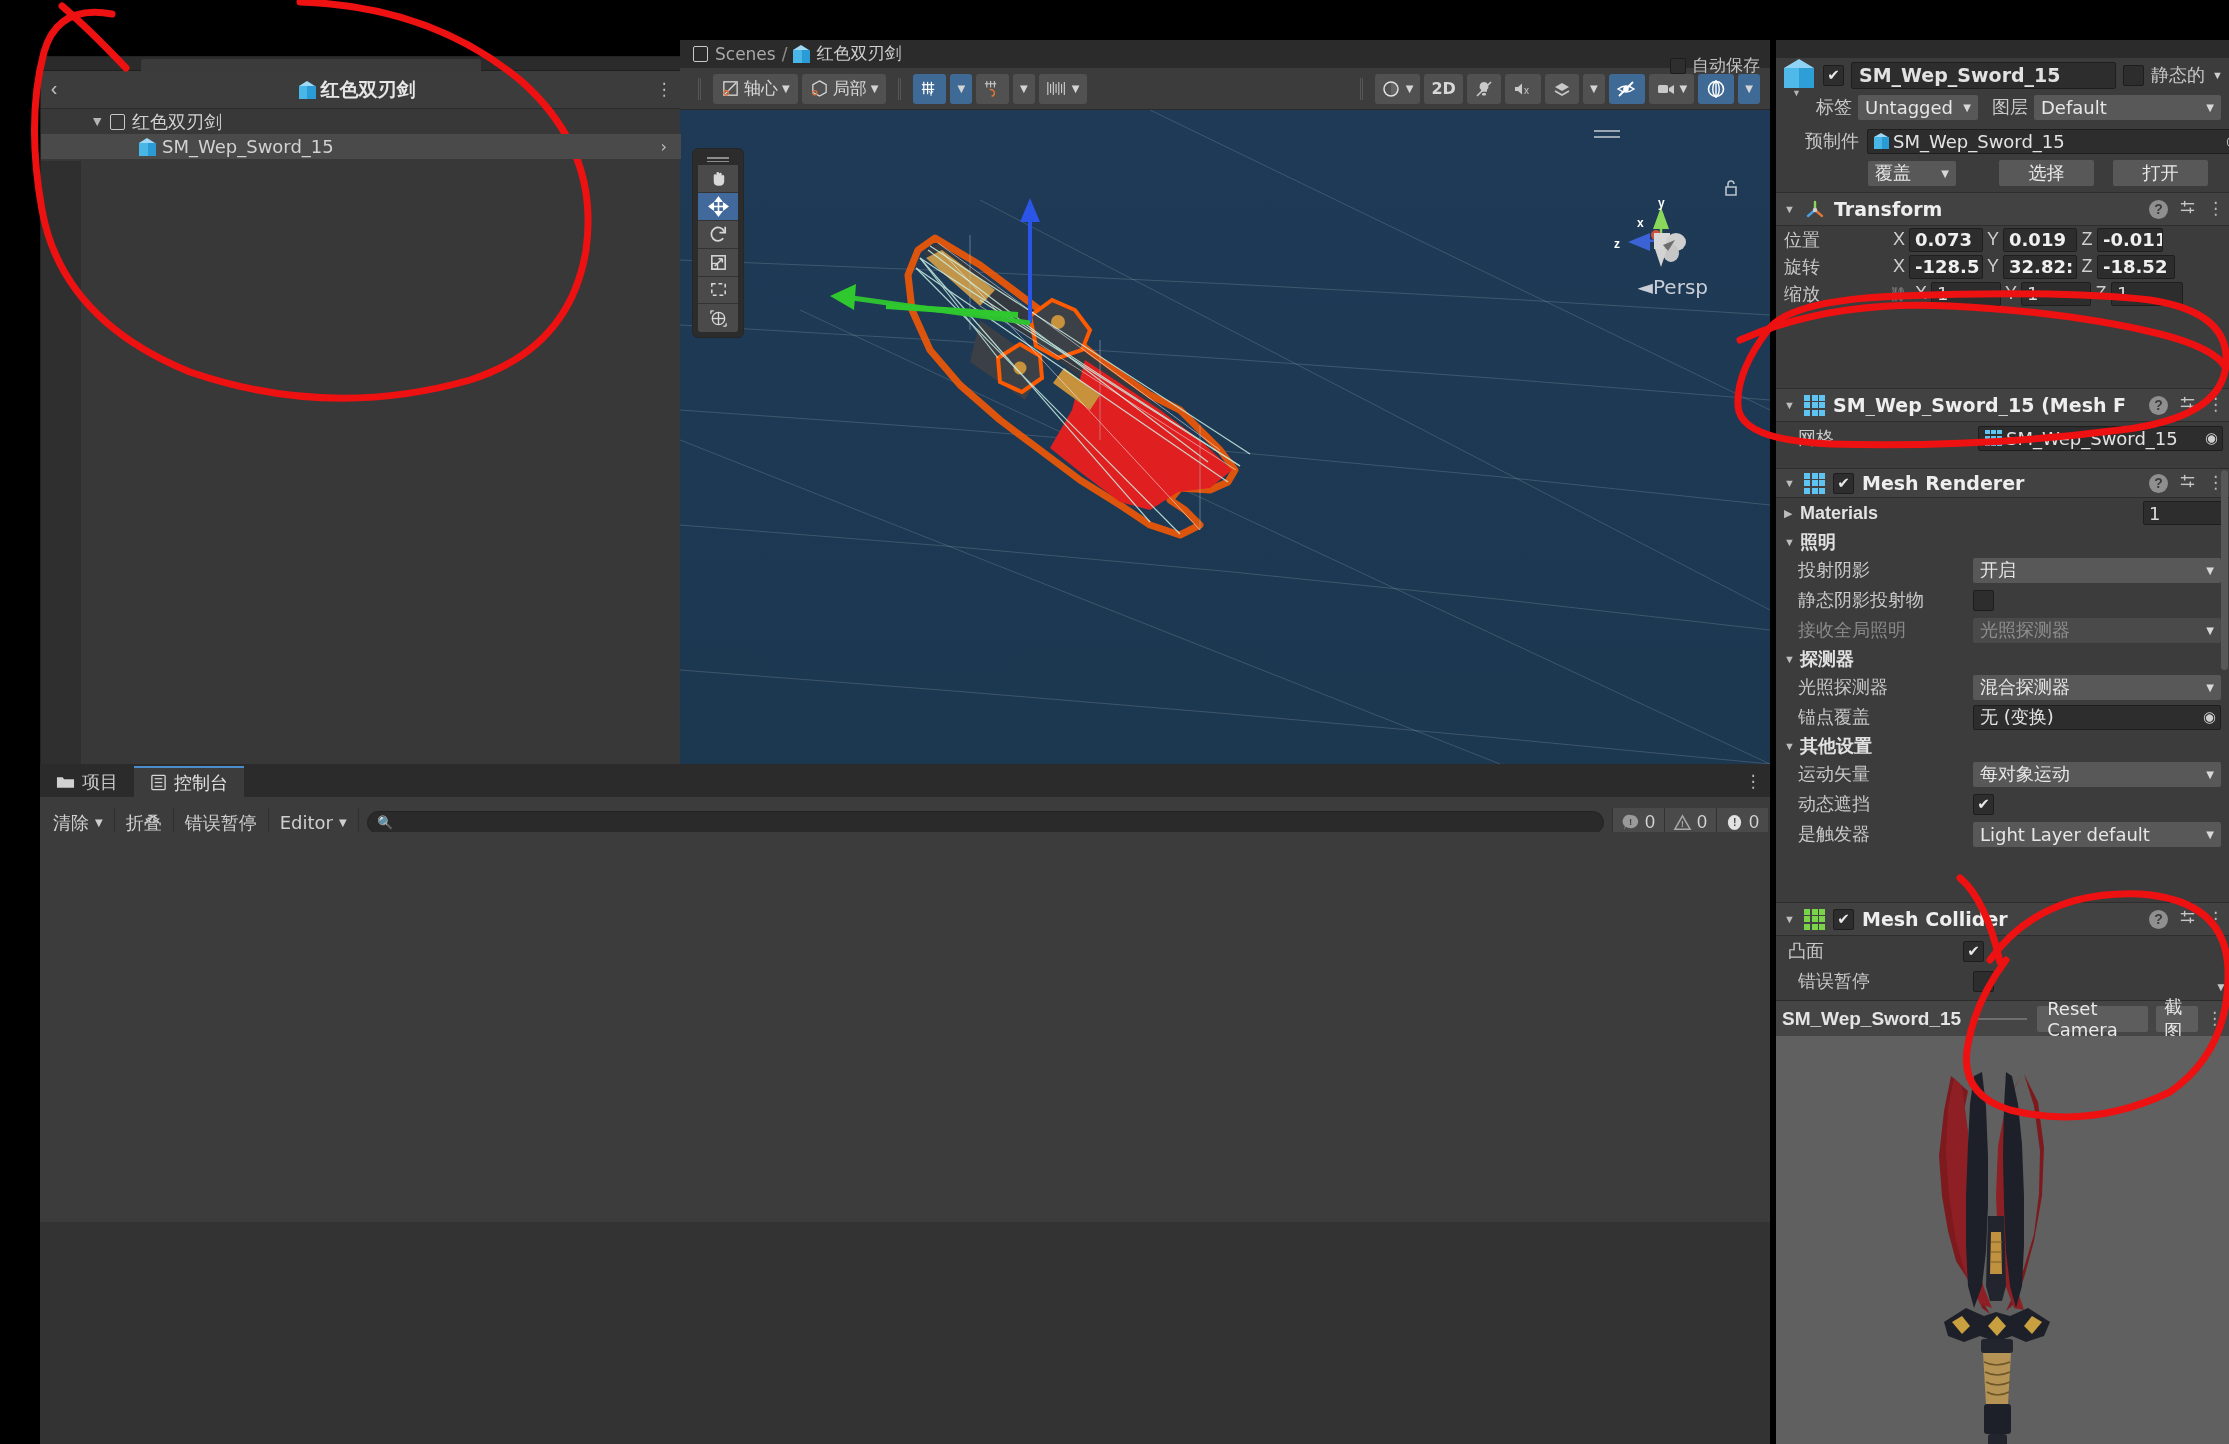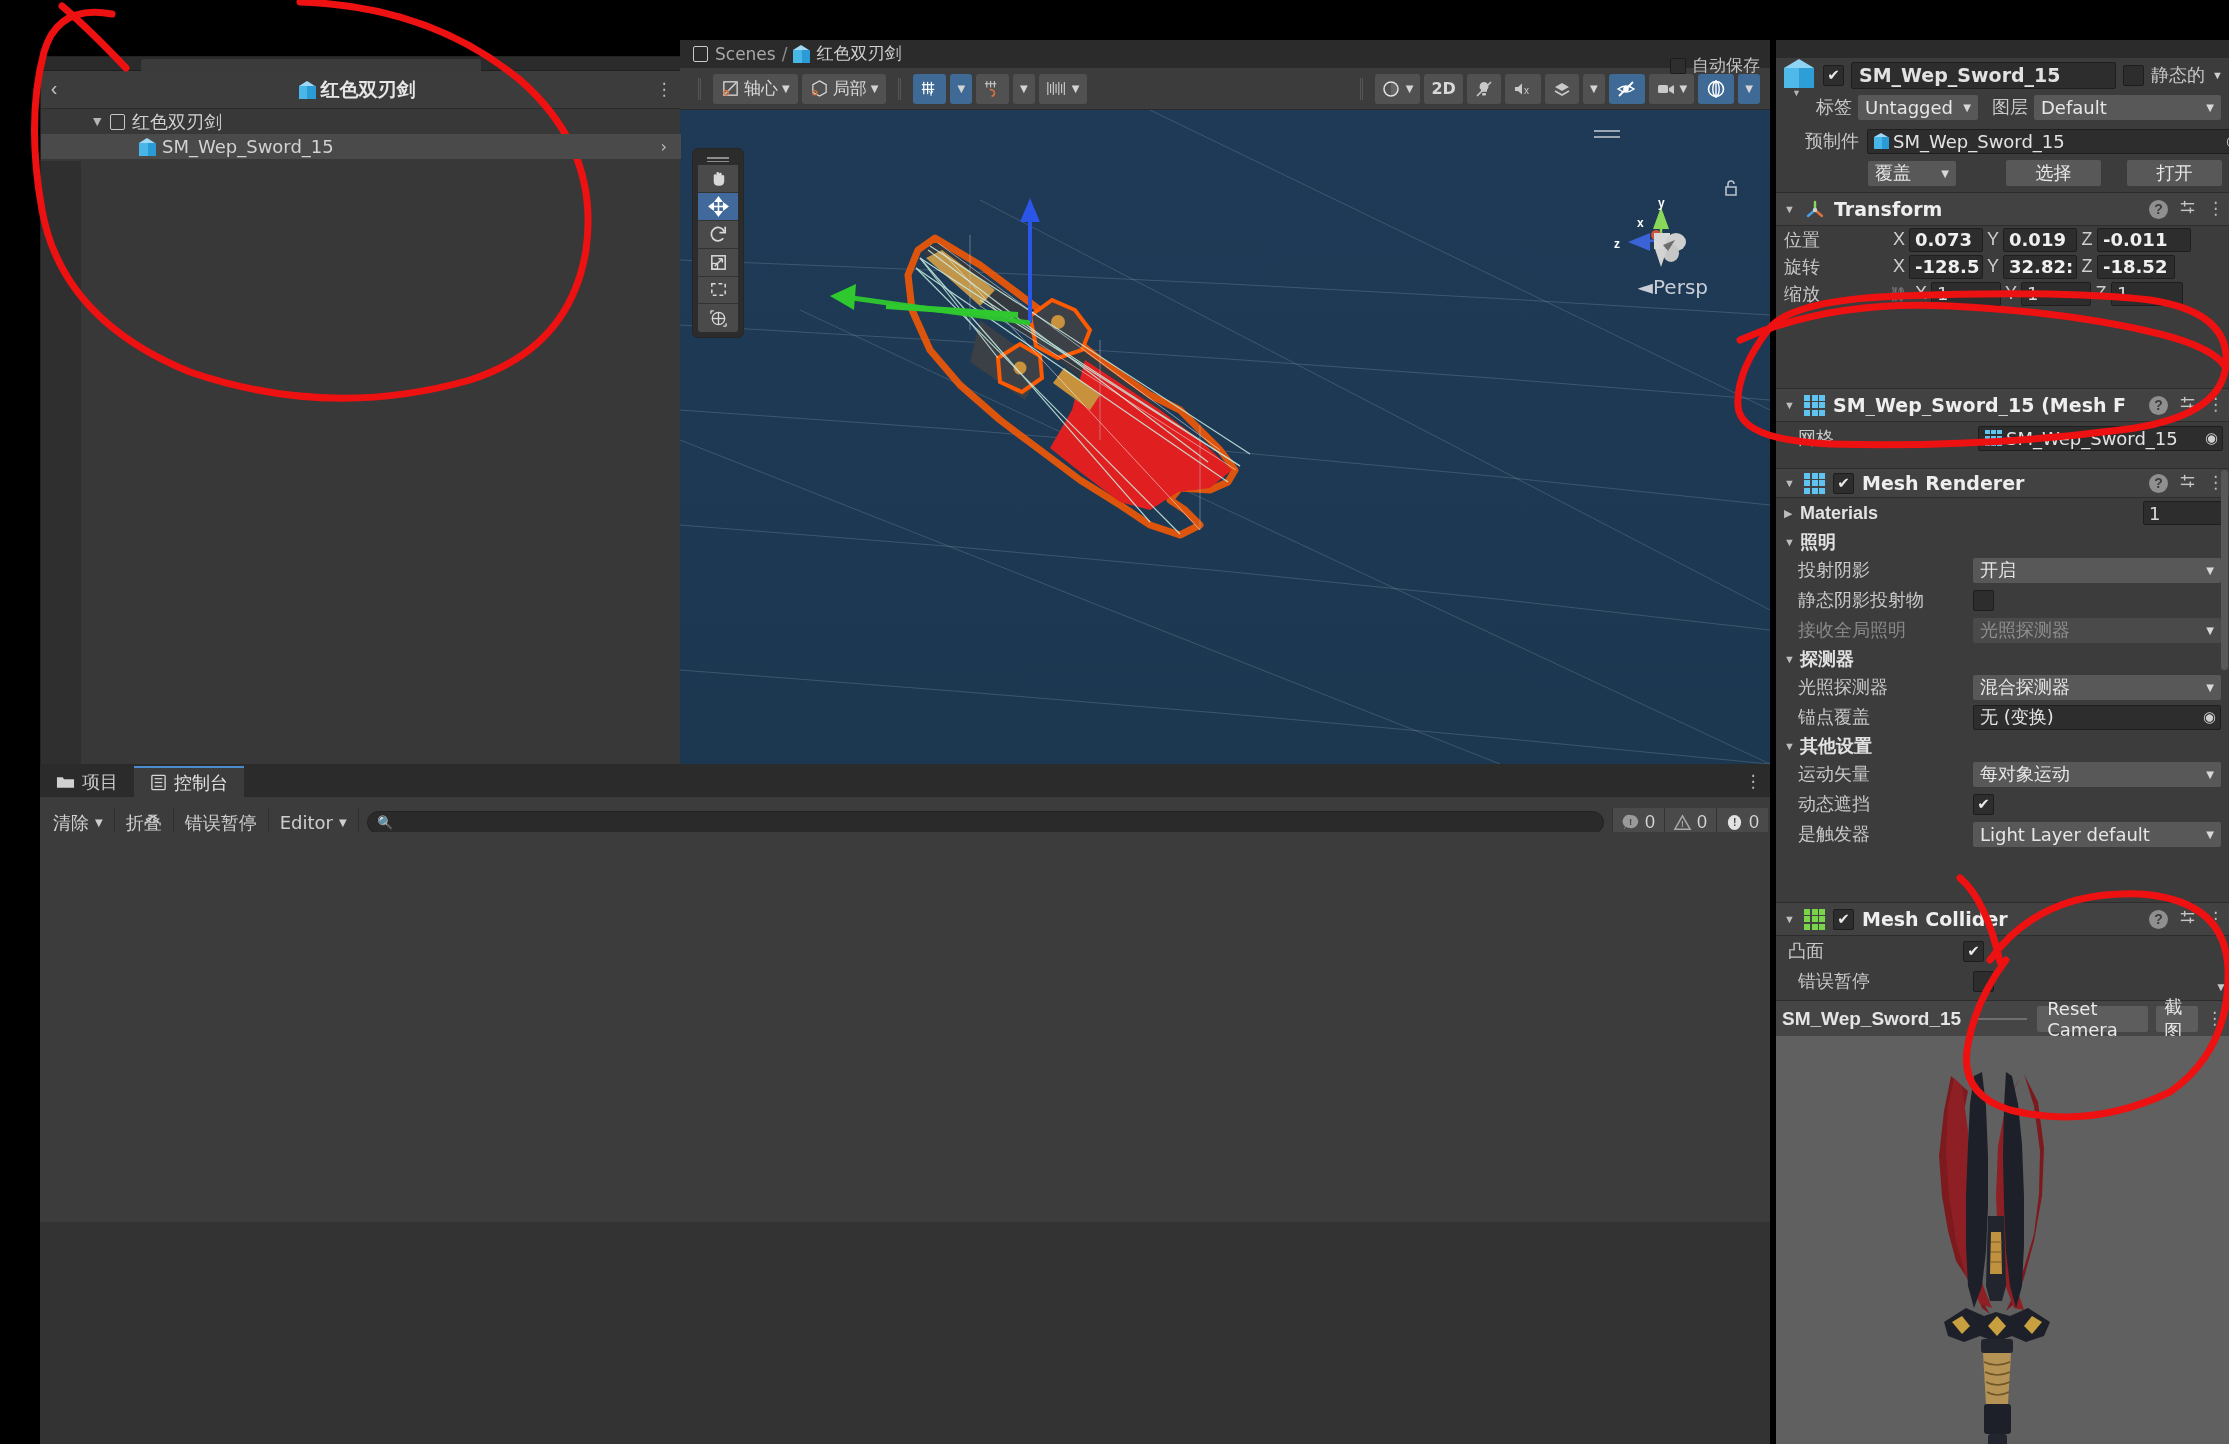--- a/index.html
+++ b/index.html
@@ -607,21 +607,21 @@
       <div class="objfield" style="flex:1;">
         <span class="cube" style="width:15px;height:16px;">
             <i class="top" style="border-left-width:7.5px;border-right-width:7.5px;border-bottom-width:4px;"></i>
             <i class="lf" style="top:4px;width:7.5px;height:12px;"></i>
             <i class="rt" style="left:7.5px;top:4px;width:7.5px;height:12px;"></i>
           </span>
         <span>SM_Wep_Sword_15</span>
         <span class="dot">◉</span>
       </div>
     </div>
-    <div style="position:absolute;left:0;top:118px;width:453px;height:30px;display:flex;align-items:center;padding:0 6px 0 92px;gap:26px;">
+    <div style="position:absolute;left:0;top:118px;width:453px;height:30px;display:flex;align-items:center;padding:0 6px 0 92px;gap:19px;">
       <div class="dropdown" style="width:88px;">
         <span>覆盖</span>
           <span class="car">▼</span>
       </div>
       <div class="btn" style="width:95px;margin-left:24px;">
         <span>选择</span>
       </div>
       <div class="btn" style="width:95px;">
         <span>打开</span>
       </div>
@@ -660,21 +660,21 @@
         <span class="ins-label" style="width:105px;">位置</span>
         <span class="axis">X</span>
         <div class="numf" style="width:74px;">
             <span>0.073</span>
           </div>
         <span class="axis">Y</span>
         <div class="numf" style="width:74px;">
             <span>0.019</span>
           </div>
         <span class="axis">Z</span>
-        <div class="numf" style="width:94px;">
+        <div class="numf" style="width:66px;">
             <span>-0.011</span>
           </div>
       </div>
       <div class="vec-row" style="padding-left:8px;">
         <span class="ins-label" style="width:105px;">旋转</span>
         <span class="axis">X</span>
         <div class="numf" style="width:74px;">
             <span>-128.5</span>
           </div>
         <span class="axis">Y</span>

